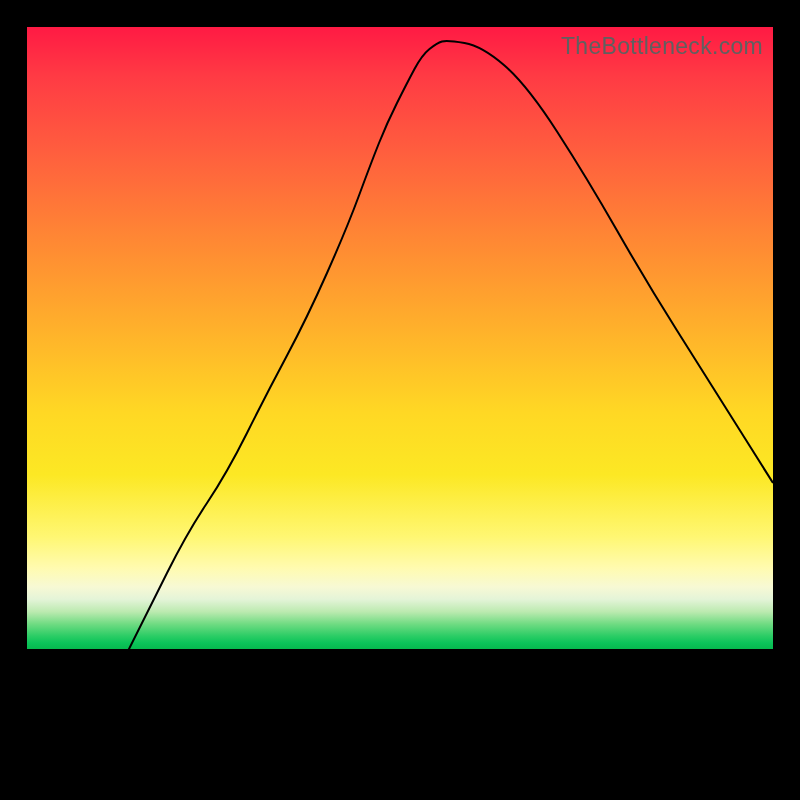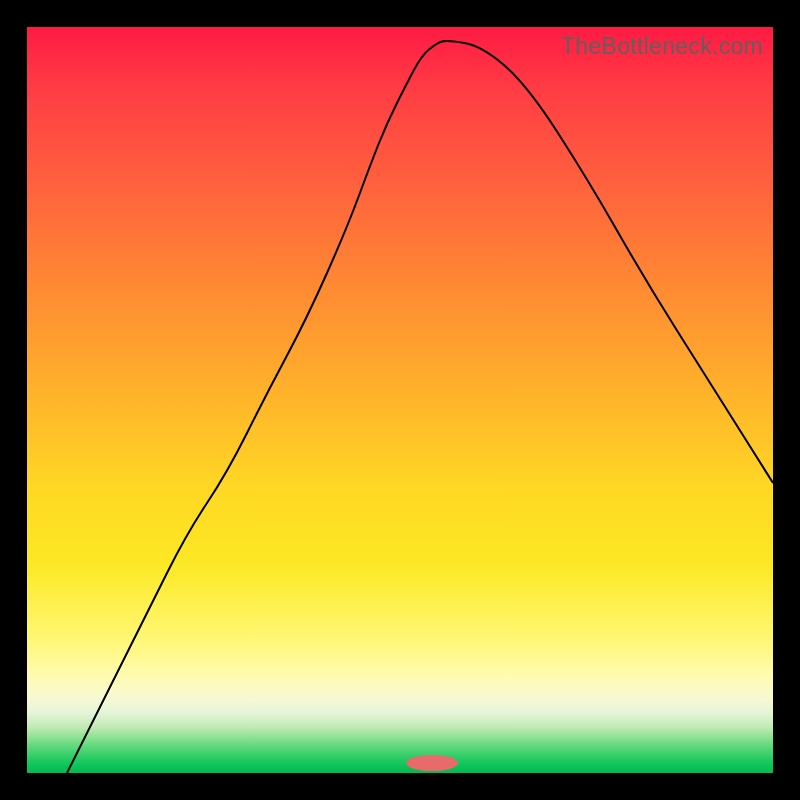--- a/index.html
+++ b/index.html
@@ -9,21 +9,21 @@
     height: 800px;
     background: #000;
     overflow: hidden;
     font-family: Arial, sans-serif;
   }
   .frame {
     position: absolute;
     left: 27px;
     top: 27px;
     width: 746px;
-    height: 746px;
+    height: 622px;
     background: linear-gradient(to bottom,
       #ff1a44 0%,
       #ff3b44 8%,
       #ff5e3e 20%,
       #ff8a33 35%,
       #ffb52a 50%,
       #ffd824 62%,
       #fce824 72%,
       #fff773 82%,
       #fffbb0 87%,

